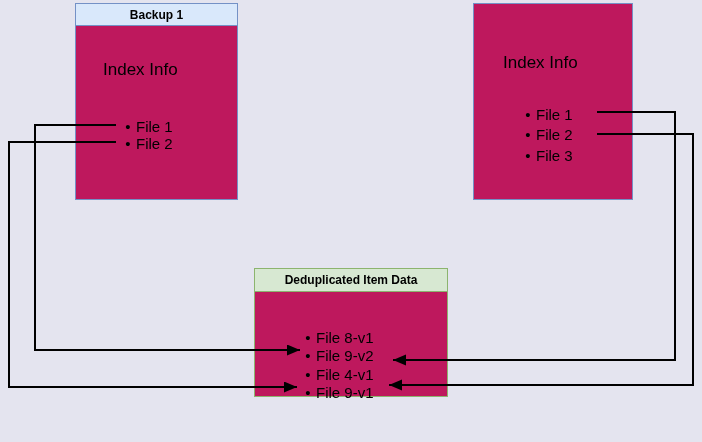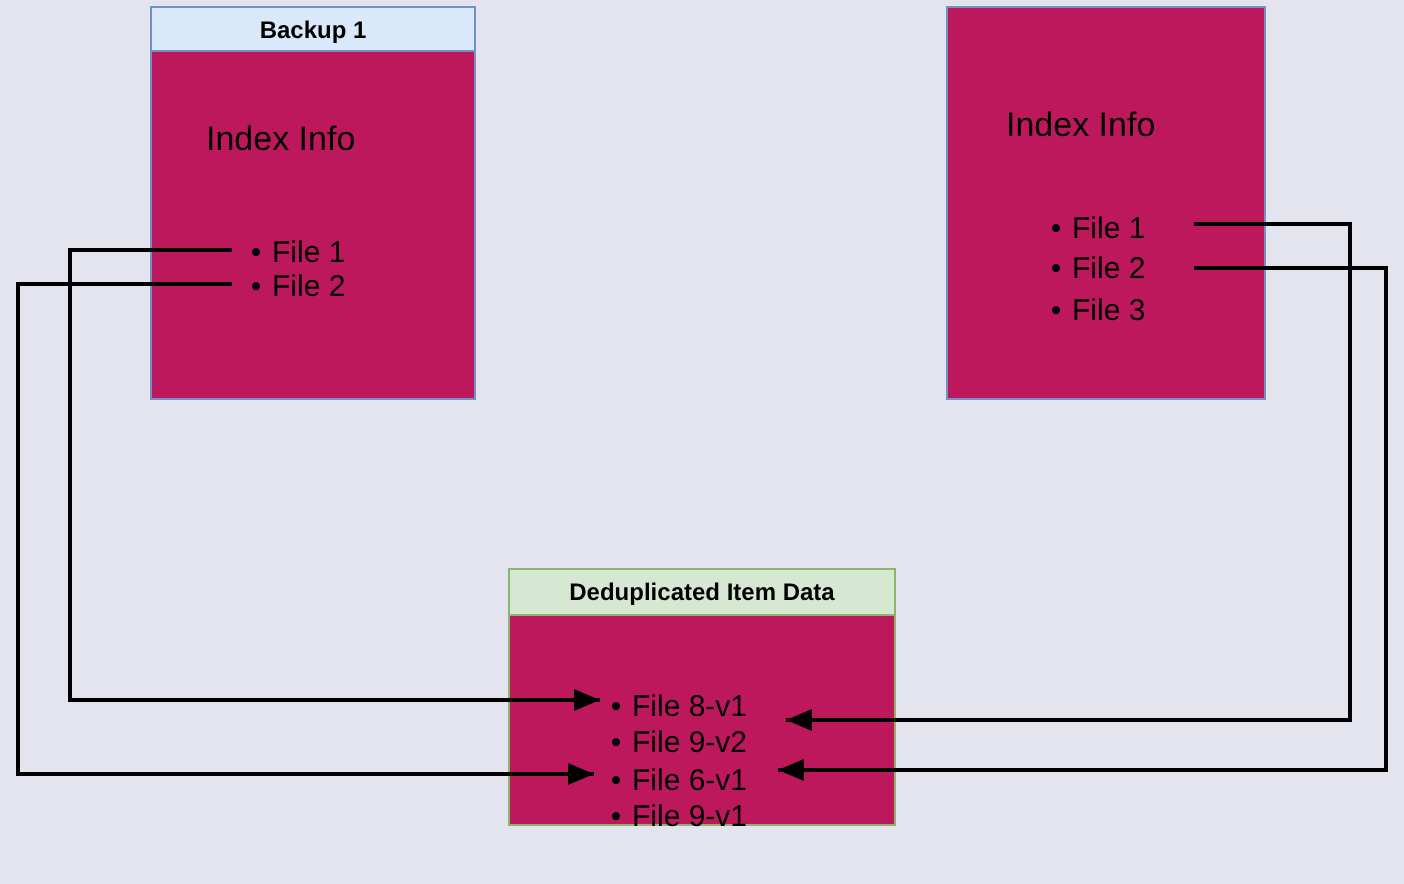--- a/index.html
+++ b/index.html
@@ -85,34 +85,34 @@
         <span class="dot">•</span>
         <span>File 2</span>
       </li>
       <li>
         <span class="dot">•</span>
         <span>File 3</span>
       </li>
     </ul>
   </div>
 
-  <div class="box green" style="left:254px;top:284px;width:194px;height:129px;">
+  <div class="box green" style="left:254px;top:268px;width:194px;height:129px;">
     <div class="box-header">Deduplicated Item Data</div>
     <ul class="file-list" id="dd-list" style="left:45px;top:59px;">
       <li>
         <span class="dot">•</span>
         <span>File 8-v1</span>
       </li>
       <li>
         <span class="dot">•</span>
         <span>File 9-v2</span>
       </li>
       <li>
         <span class="dot">•</span>
-        <span>File 6-v1</span>
+        <span>File 4-v1</span>
       </li>
       <li>
         <span class="dot">•</span>
         <span>File 9-v1</span>
       </li>
     </ul>
   </div>
 
   <svg class="connectors" width="702" height="442" viewBox="0 0 702 442">
     <defs>

